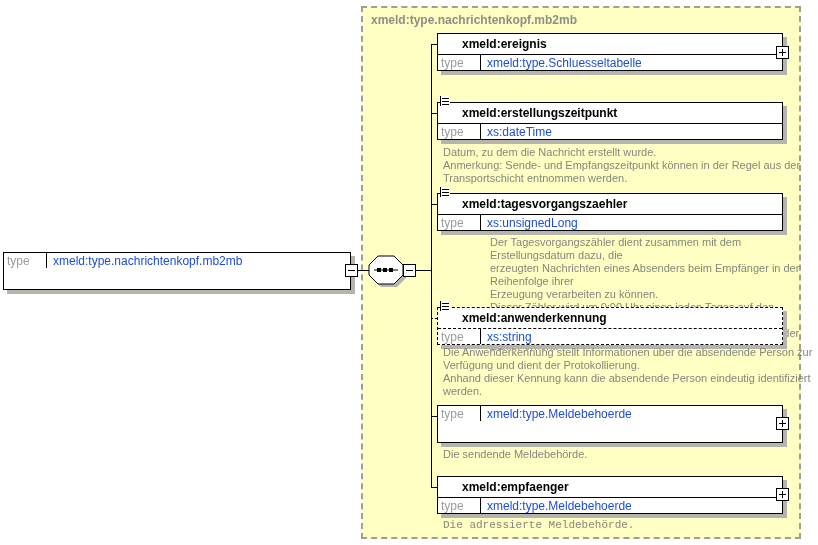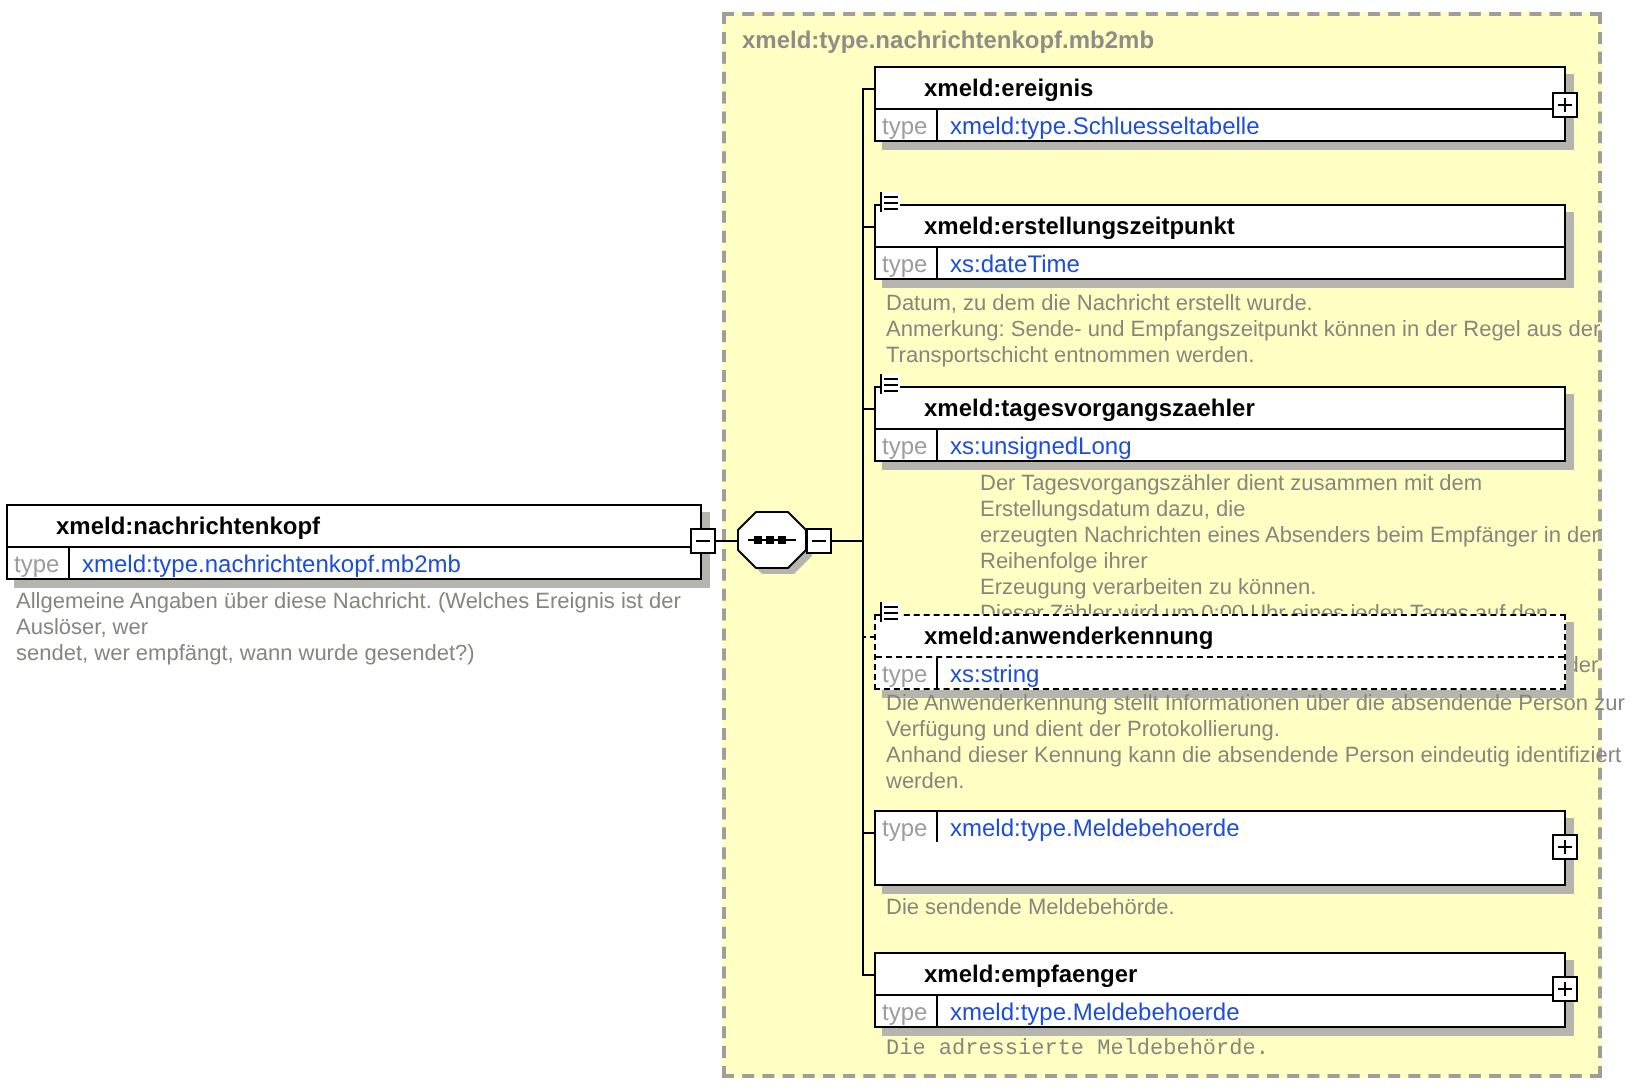--- a/index.html
+++ b/index.html
@@ -25,21 +25,21 @@
     box-shadow:4px 4px 0 #b5b5ad;
   }
   .node-box.dashed { border:1px dashed #000; }
   .title-row {
     height:21px; border-bottom:1px solid #000; display:flex; align-items:center;
     padding:0 24px; font-size:12px; font-weight:bold; color:#000; white-space:nowrap;
   }
   .dashed .title-row { border-bottom:1px dashed #000; }
   .type-row { height:15px; display:flex; align-items:stretch; font-size:12px; white-space:nowrap; }
   .type-cell {
-    width:31px; padding-left:3px; color:#9c9c9c; border-right:1px solid #000;
+    width:43px; padding-left:3px; color:#9c9c9c; border-right:1px solid #000;
     display:flex; align-items:center;
   }
   .type-value { padding-left:6px; color:#1d4ed8; display:flex; align-items:center; }
   
   .desc {
     position:absolute; font-size:11px; line-height:13px; color:#86867e;
     white-space:pre-line;
   }
   
   .el-box { left:437px; width:346px; height:38px; }
@@ -99,28 +99,25 @@
       <polygon points="12,3 28,3 37,12 37,22 28,31 12,31 3,22 3,12" fill="#b5b5ad" stroke="none"></polygon>
       <polygon points="9,0 25,0 34,9 34,19 25,28 9,28 0,19 0,9" fill="#ffffff" stroke="#000"></polygon>
       <line x1="5" y1="14" x2="29" y2="14" stroke="#000"></line>
       <rect x="8" y="12" width="4" height="4" fill="#000"></rect>
       <rect x="14" y="12" width="4" height="4" fill="#000"></rect>
       <rect x="20" y="12" width="4" height="4" fill="#000"></rect>
     </g>
   </svg>
 
   <div class="node-box root-box">
-    <div class="title-row">xmeld:nachrichtenkopf</div>
     <div class="type-row">
       <div class="type-cell">type</div>
       <div class="type-value">xmeld:type.nachrichtenkopf.mb2mb</div>
     </div>
   </div>
-  <div class="desc root-desc">Allgemeine Angaben über diese Nachricht. (Welches Ereignis ist der Auslöser, wer
-sendet, wer empfängt, wann wurde gesendet?)</div>
   <div class="pmbtn" style="left:345px;top:264px;"></div>
   <div class="pmbtn" style="left:403px;top:264px;"></div>
 
   <div class="node-box el-box e0">
     <div class="title-row">xmeld:ereignis</div>
     <div class="type-row">
       <div class="type-cell">type</div>
       <div class="type-value">xmeld:type.Schluesseltabelle</div>
     </div>
   </div>

